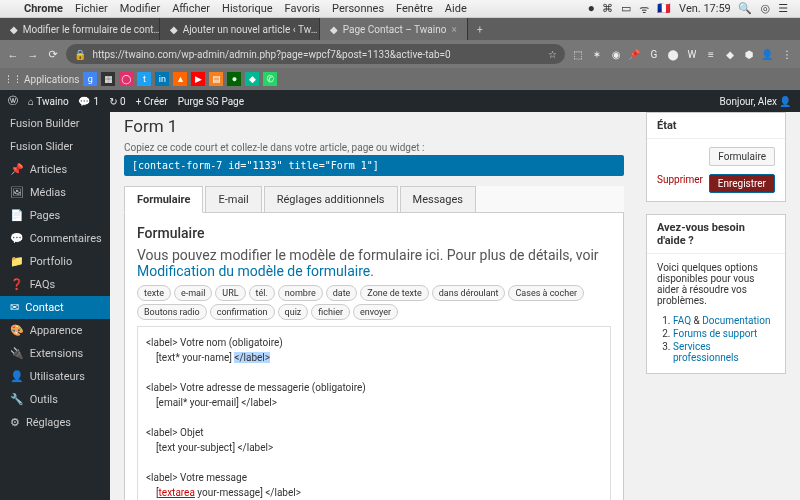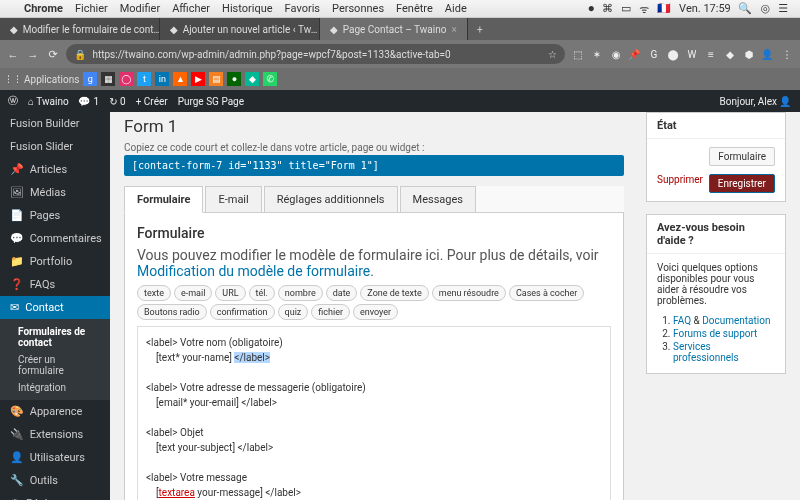--- a/index.html
+++ b/index.html
@@ -179,25 +179,20 @@
         <span>Portfolio</span>
       </div>
 <div class="side-item">
         <span>❓</span>
         <span>FAQs</span>
       </div>
 <div class="side-item current">
         <span>✉</span>
         <span>Contact</span>
       </div>
-<div class="sub">
-<div class="side-sub cur">Formulaires de contact</div>
-<div class="side-sub">Créer un formulaire</div>
-<div class="side-sub">Intégration</div>
-</div>
 <div class="side-item">
         <span>🎨</span>
         <span>Apparence</span>
       </div>
 <div class="side-item">
         <span>🔌</span>
         <span>Extensions</span>
       </div>
 <div class="side-item">
         <span>👤</span>
@@ -229,21 +224,21 @@
 <h2 class="sec">Formulaire</h2>
 <div class="desc"><span>Vous pouvez modifier le modèle de formulaire ici. Pour plus de détails, voir </span><a class="link">Modification du modèle de formulaire</a>.</div>
 <div class="tagbtns">
 <span class="tagbtn">texte</span>
 <span class="tagbtn">e-mail</span>
 <span class="tagbtn">URL</span>
 <span class="tagbtn">tél.</span>
 <span class="tagbtn">nombre</span>
 <span class="tagbtn">date</span>
 <span class="tagbtn">Zone de texte</span>
-<span class="tagbtn">menu résoudre</span>
+<span class="tagbtn">dans déroulant</span>
 <span class="tagbtn">Cases à cocher</span>
 <span class="tagbtn">Boutons radio</span>
 <span class="tagbtn">confirmation</span>
 <span class="tagbtn">quiz</span>
 <span class="tagbtn">fichier</span>
 <span class="tagbtn">envoyer</span>
 </div>
 <div class="code"><span>&lt;label&gt; Votre nom (obligatoire)</span>
 <span>    [text* your-name] </span><span class="hl">&lt;/label&gt;</span>
 <span></span>

